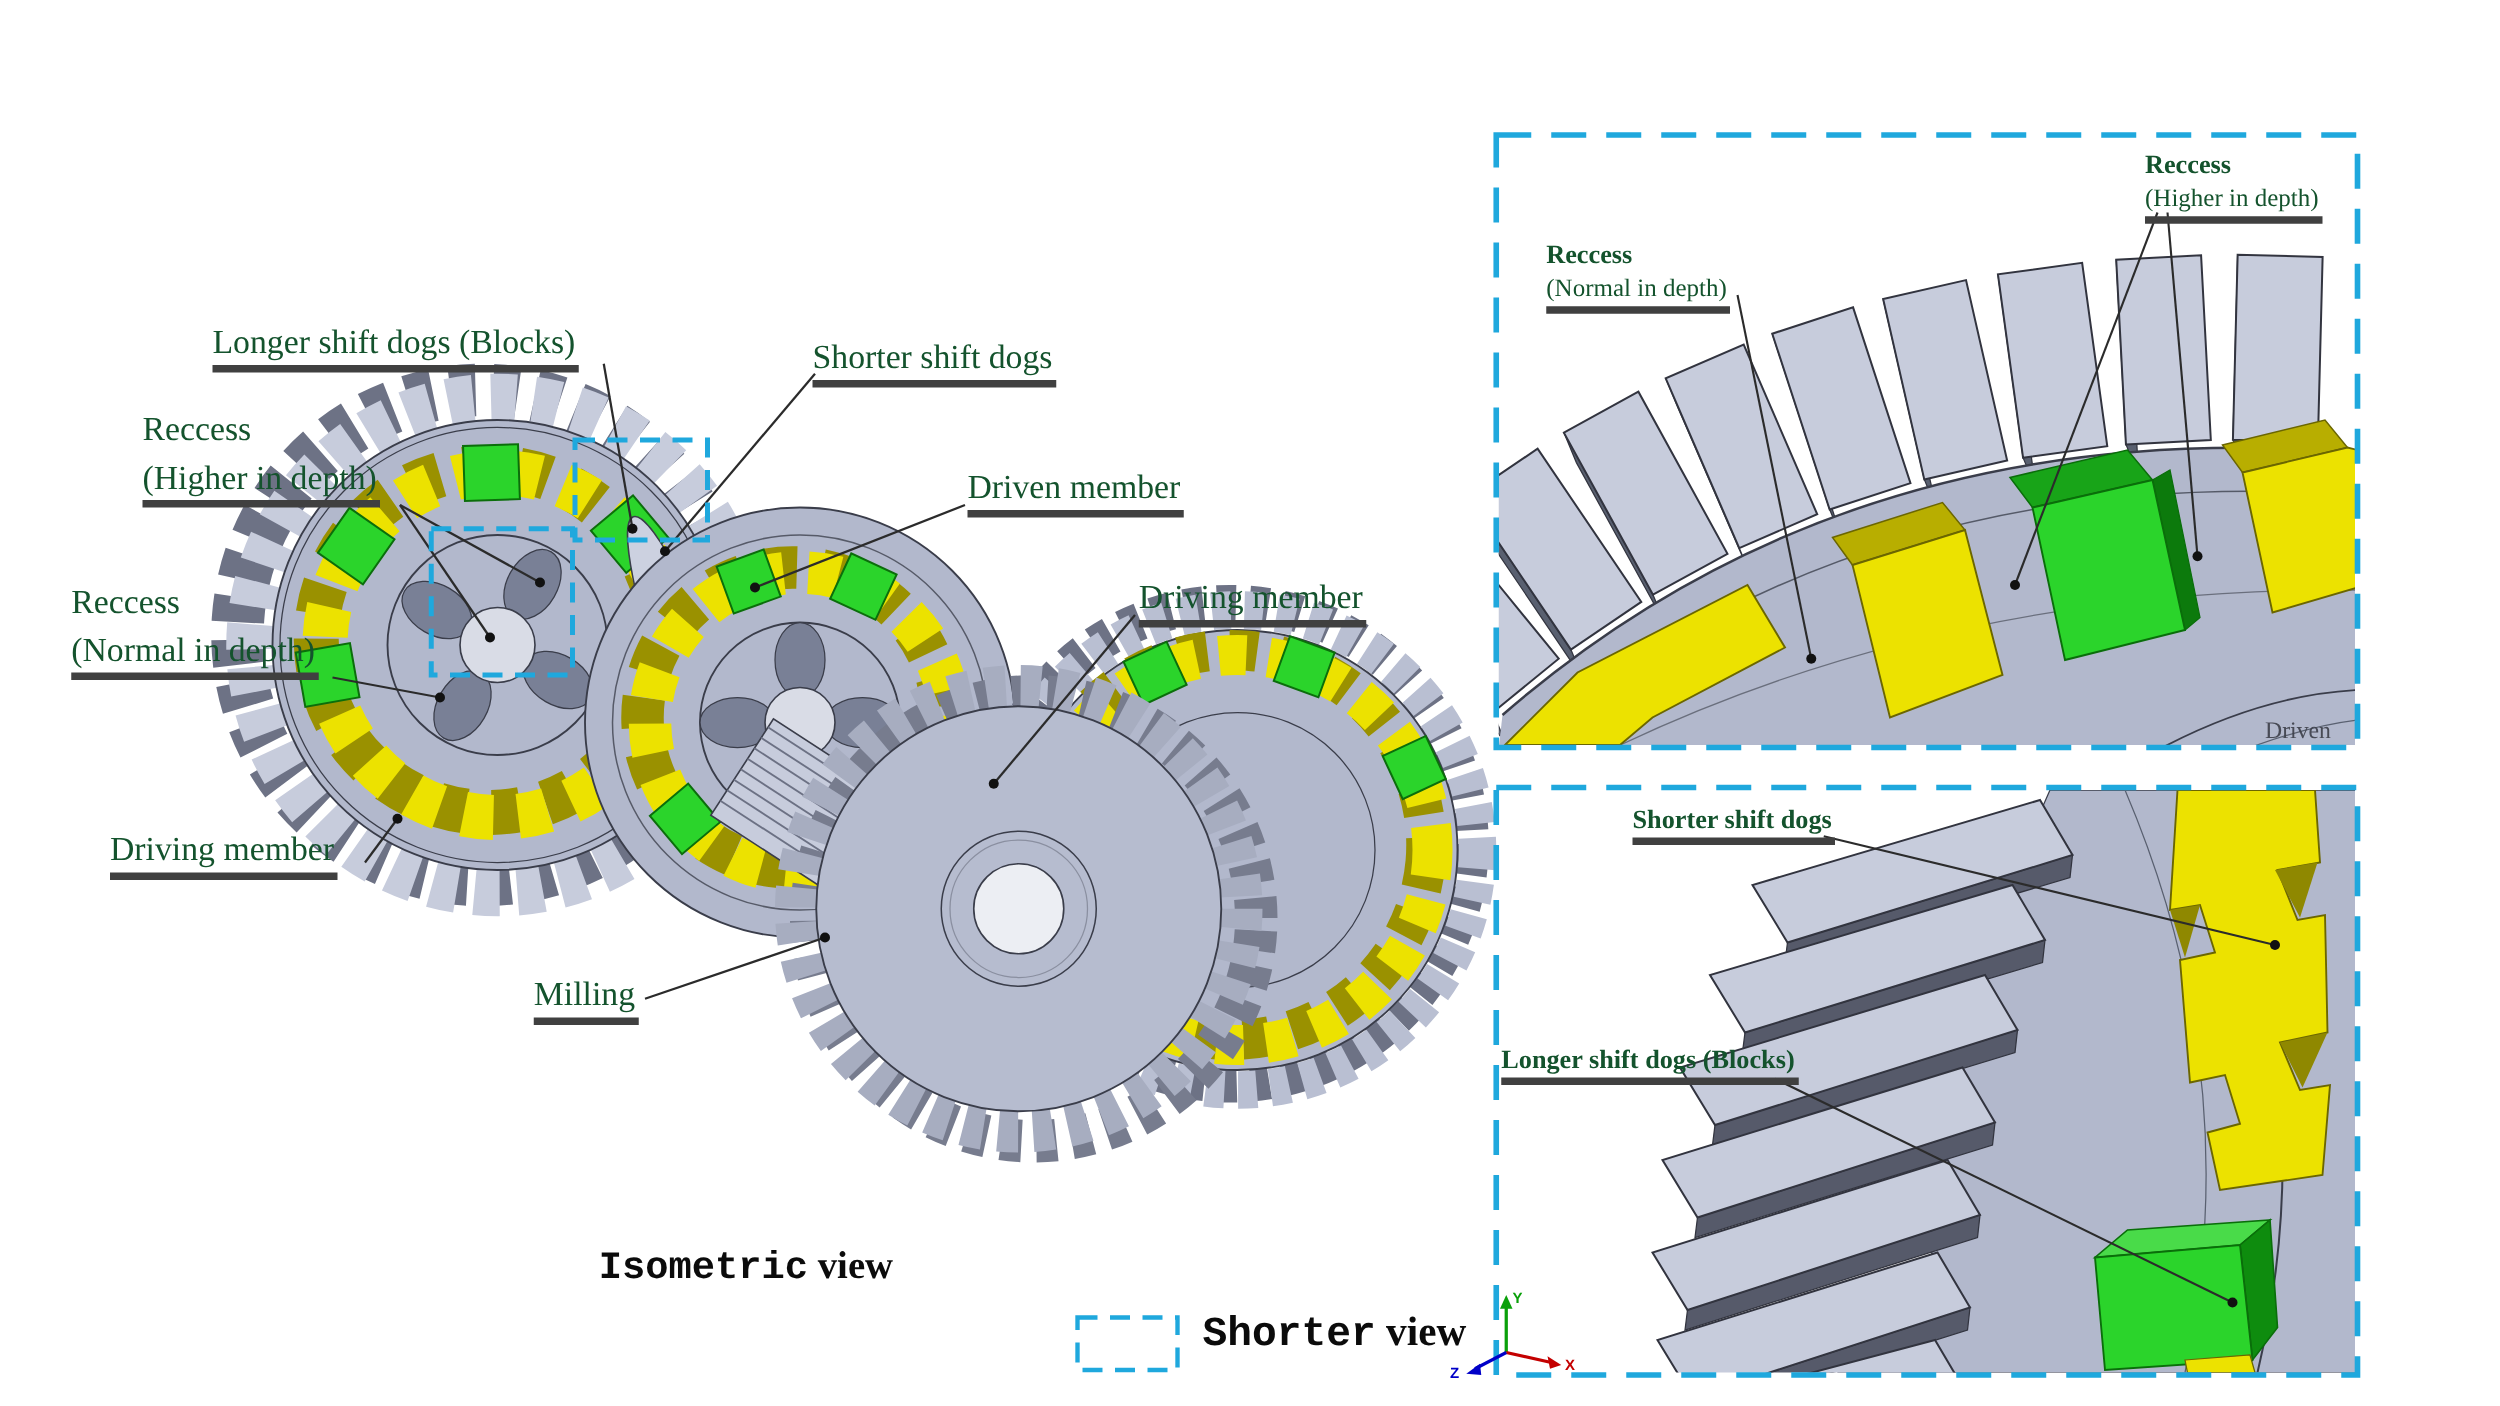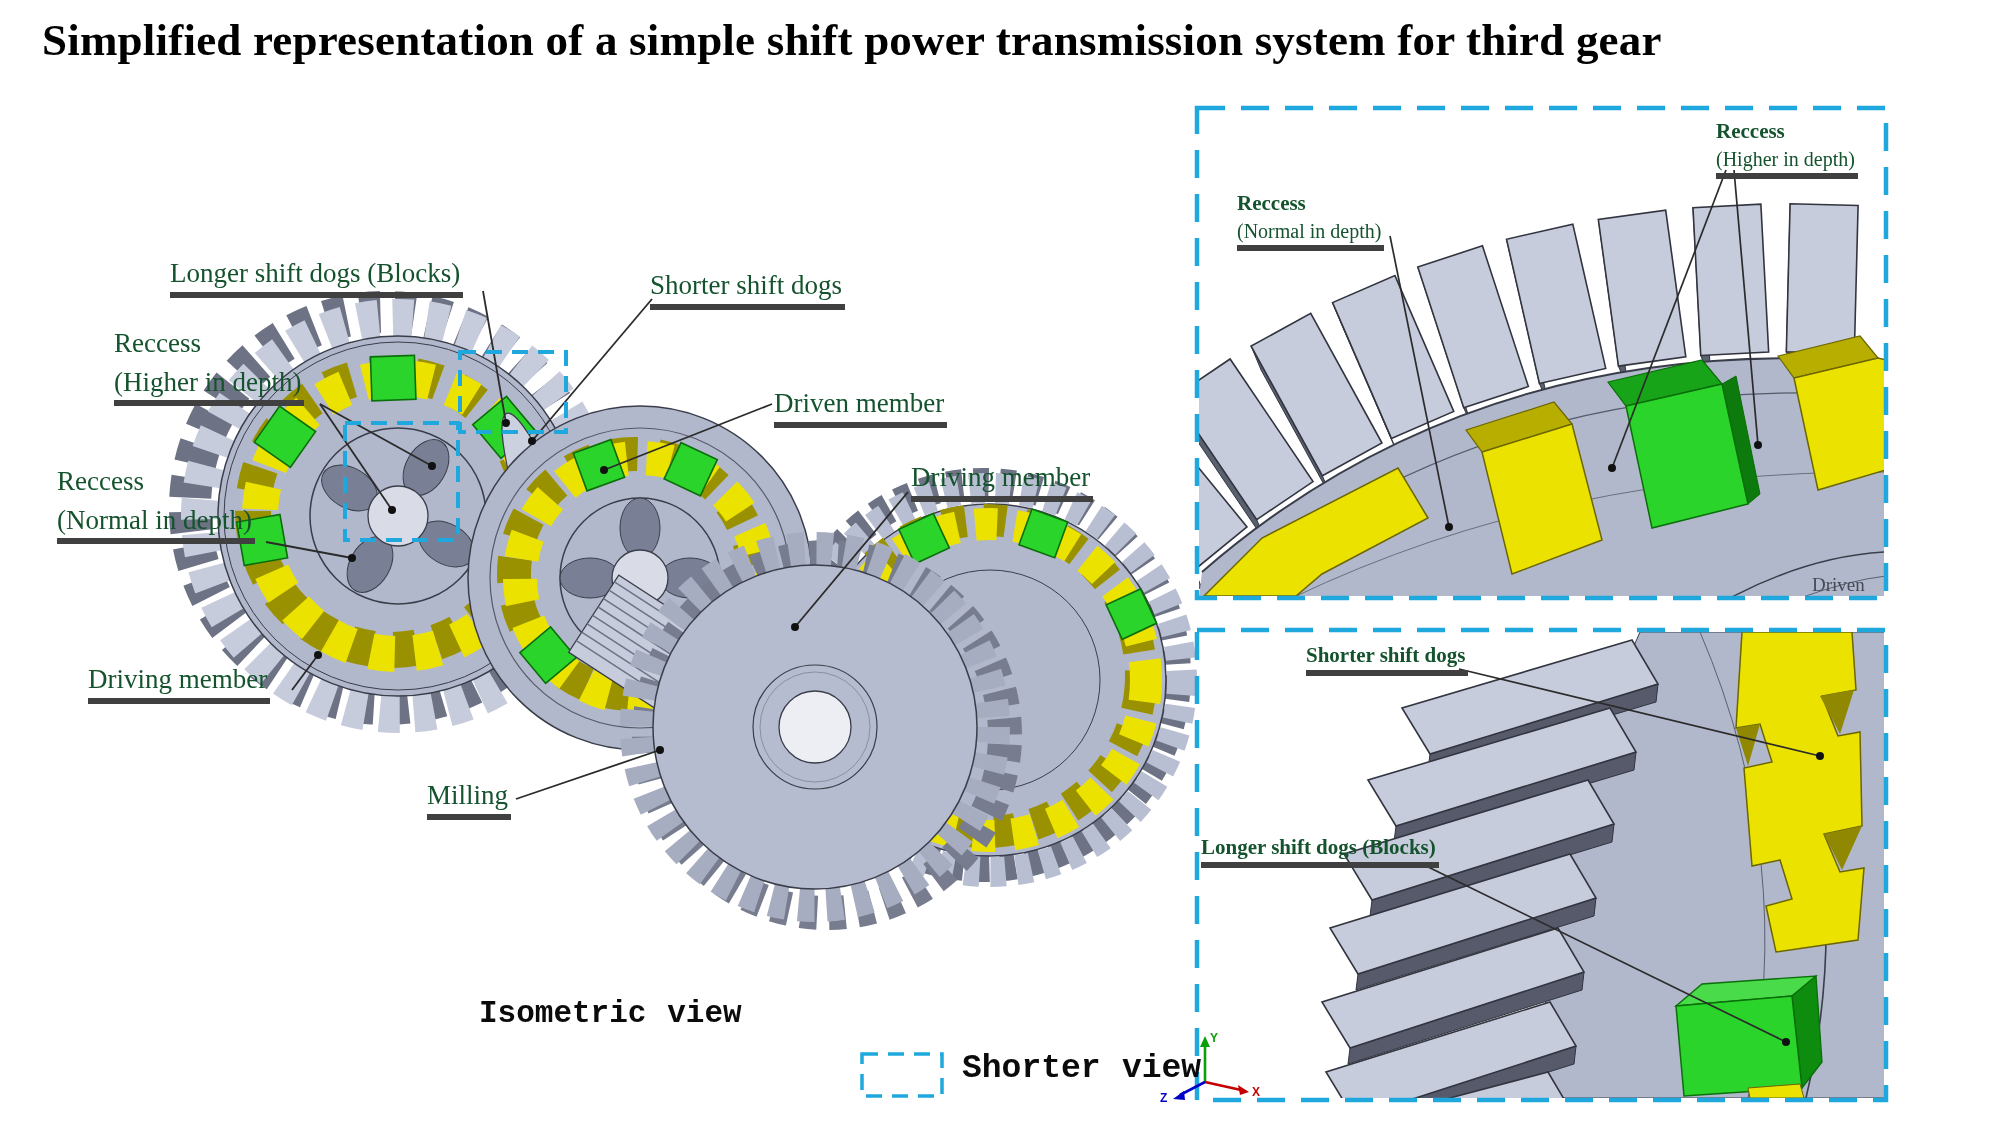--- a/index.html
+++ b/index.html
@@ -9,21 +9,21 @@
   .lbl{position:absolute;color:#14532d;white-space:nowrap;line-height:1.28;}
   .lbl .u{border-bottom:6px solid #404040;padding:0 3px 1px 0;display:inline-block;}
   .main-lbl{font-size:27px;}
   .det-lbl{font-size:21px;font-weight:bold;}
   .det-lbl .l2{font-size:20px;font-weight:normal;display:block;margin-top:2px;}
   .main-lbl .l2{display:block;margin-top:4px;}
   #title{position:absolute;left:42px;top:14px;font-size:45px;font-weight:bold;
          letter-spacing:0.2px;color:#000;}
   .caption{position:absolute;font-weight:bold;color:#0b0b0b;}
   .caption .serifp{font-family:Liberation Mono, monospace;}
-  .caption .sansp{font-family:Liberation Mono, monospace;margin-left:13px;}
+  .caption .sansp{font-family:Liberation Serif, serif;}
   #iso-caption{left:479px;top:994px;font-size:31px;}
   #legend-caption{left:962px;top:1048px;font-size:33px;}
   .detail-box{position:absolute;overflow:hidden;pointer-events:none;}
   #detail-top-box{left:1197px;top:108px;width:689px;height:490px;}
   #detail-bottom-box{left:1197px;top:630px;width:689px;height:470px;}
   .cropped-txt{position:absolute;font-size:19px;color:#3c3f49;opacity:.9;}
 </style>
 </head>
 <body>
 
@@ -237,21 +237,20 @@
     <line x1="1205" y1="1082" x2="1241" y2="1090" stroke="#c40000" stroke-width="2.6"></line>
     <polygon points="1249,1092 1238,1085 1240,1095" fill="#c40000"></polygon>
     <line x1="1205" y1="1082" x2="1180" y2="1095" stroke="#0000c8" stroke-width="2.6"></line>
     <polygon points="1173,1099 1184,1091 1185,1100" fill="#0000c8"></polygon>
     <text x="1210" y="1042" fill="#0aa00a" font-size="12" font-weight="bold" font-family="Liberation Sans, sans-serif">Y</text>
     <text x="1252" y="1096" fill="#c40000" font-size="12" font-weight="bold" font-family="Liberation Sans, sans-serif">X</text>
     <text x="1160" y="1102" fill="#0000c8" font-size="12" font-weight="bold" font-family="Liberation Sans, sans-serif">Z</text>
   </g>
 </svg>
 
-<div id="title">Simplified representation of a simple shift power transmission system for third gear</div>
 
 <div class="lbl main-lbl" style="left:170px;top:256px;">
   <span class="u">Longer shift dogs (Blocks)</span>
 </div>
 <div class="lbl main-lbl" style="left:650px;top:268px;">
   <span class="u">Shorter shift dogs</span>
 </div>
 <div class="lbl main-lbl" style="left:114px;top:326px;">
   <span>Reccess</span>
   <span class="l2"><span class="u">(Higher in depth)</span></span>
@@ -259,21 +258,21 @@
 <div class="lbl main-lbl" style="left:57px;top:464px;">
   <span>Reccess</span>
   <span class="l2"><span class="u">(Normal in depth)</span></span>
 </div>
 <div class="lbl main-lbl" style="left:88px;top:662px;">
   <span class="u">Driving member</span>
 </div>
 <div class="lbl main-lbl" style="left:427px;top:778px;">
   <span class="u">Milling</span>
 </div>
-<div class="lbl main-lbl" style="left:774px;top:372px;margin-top:14px;">
+<div class="lbl main-lbl" style="left:774px;top:372px;">
   <span class="u">Driven member</span>
 </div>
 <div class="lbl main-lbl" style="left:911px;top:460px;">
   <span class="u">Driving member</span>
 </div>
 
 <div id="iso-caption" class="caption">
   <span class="serifp">Isometric</span>
   <span class="sansp">view</span>
 </div>

